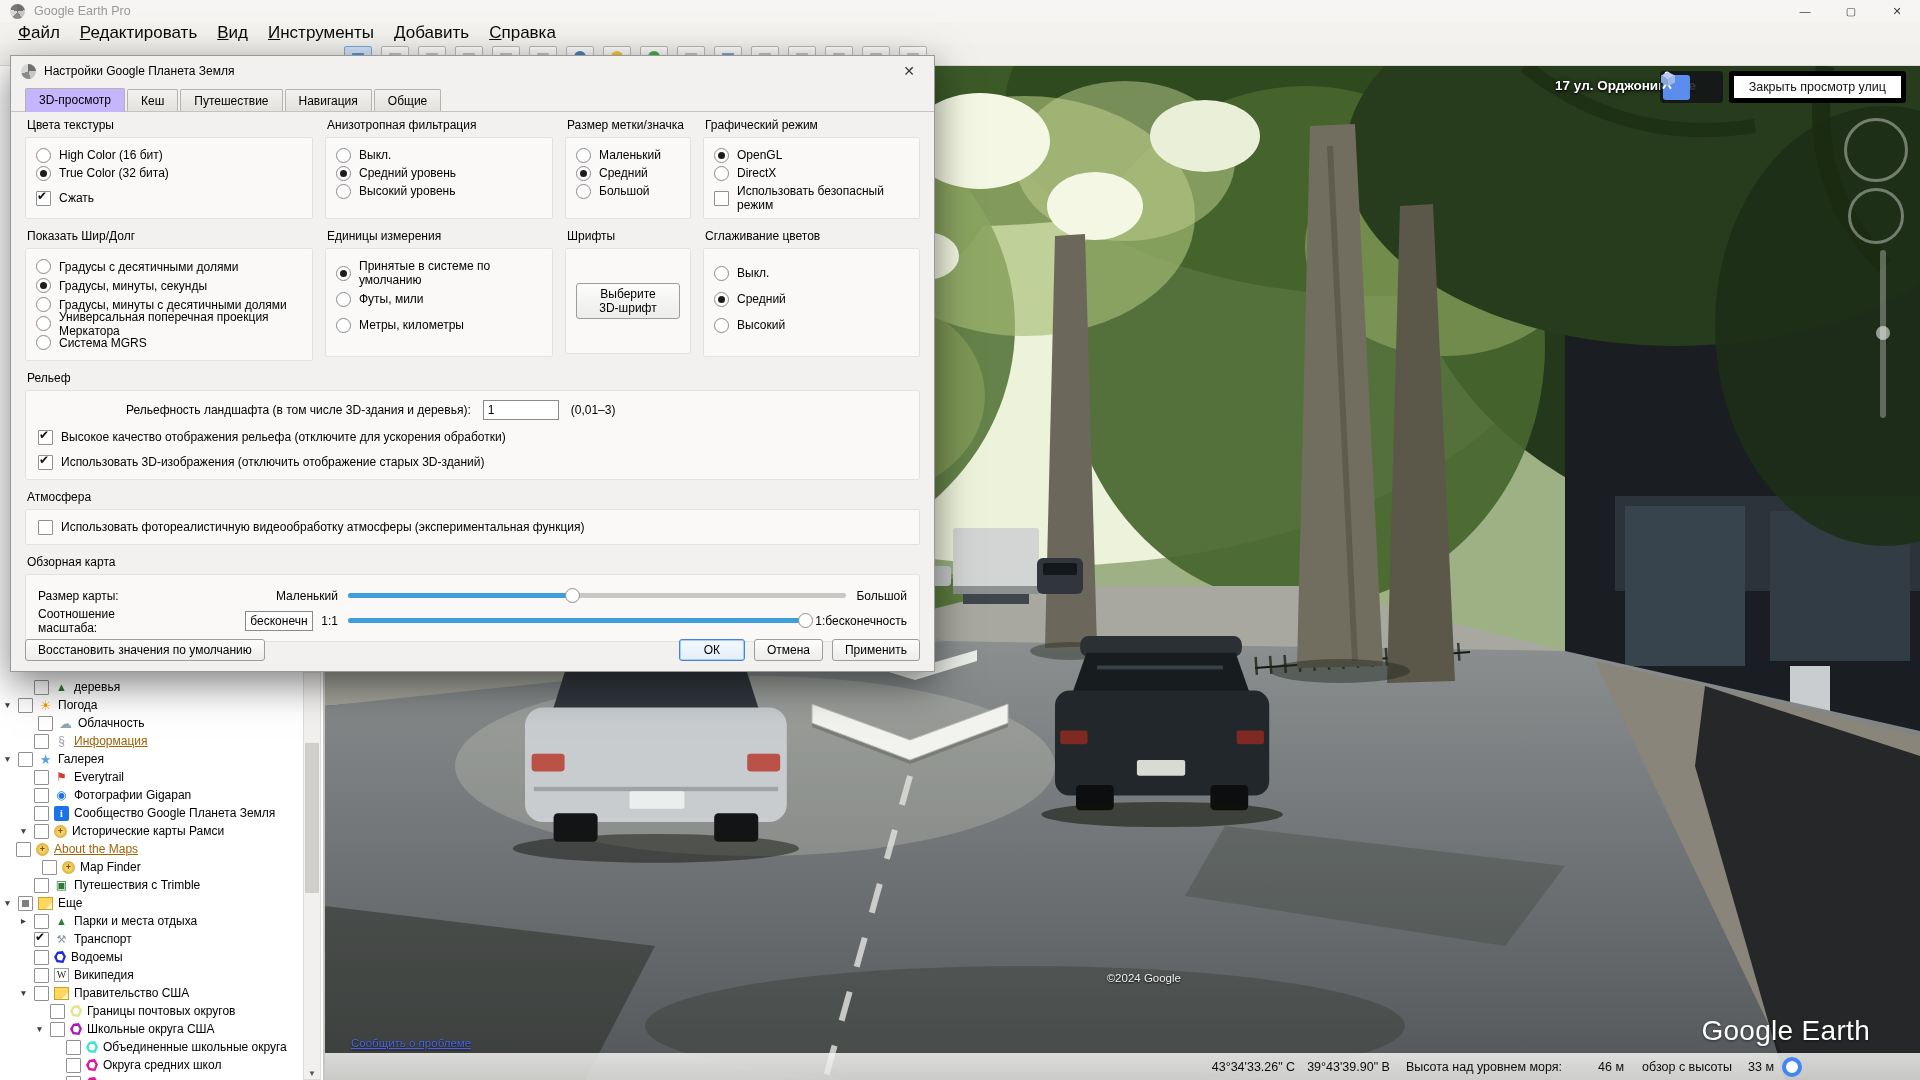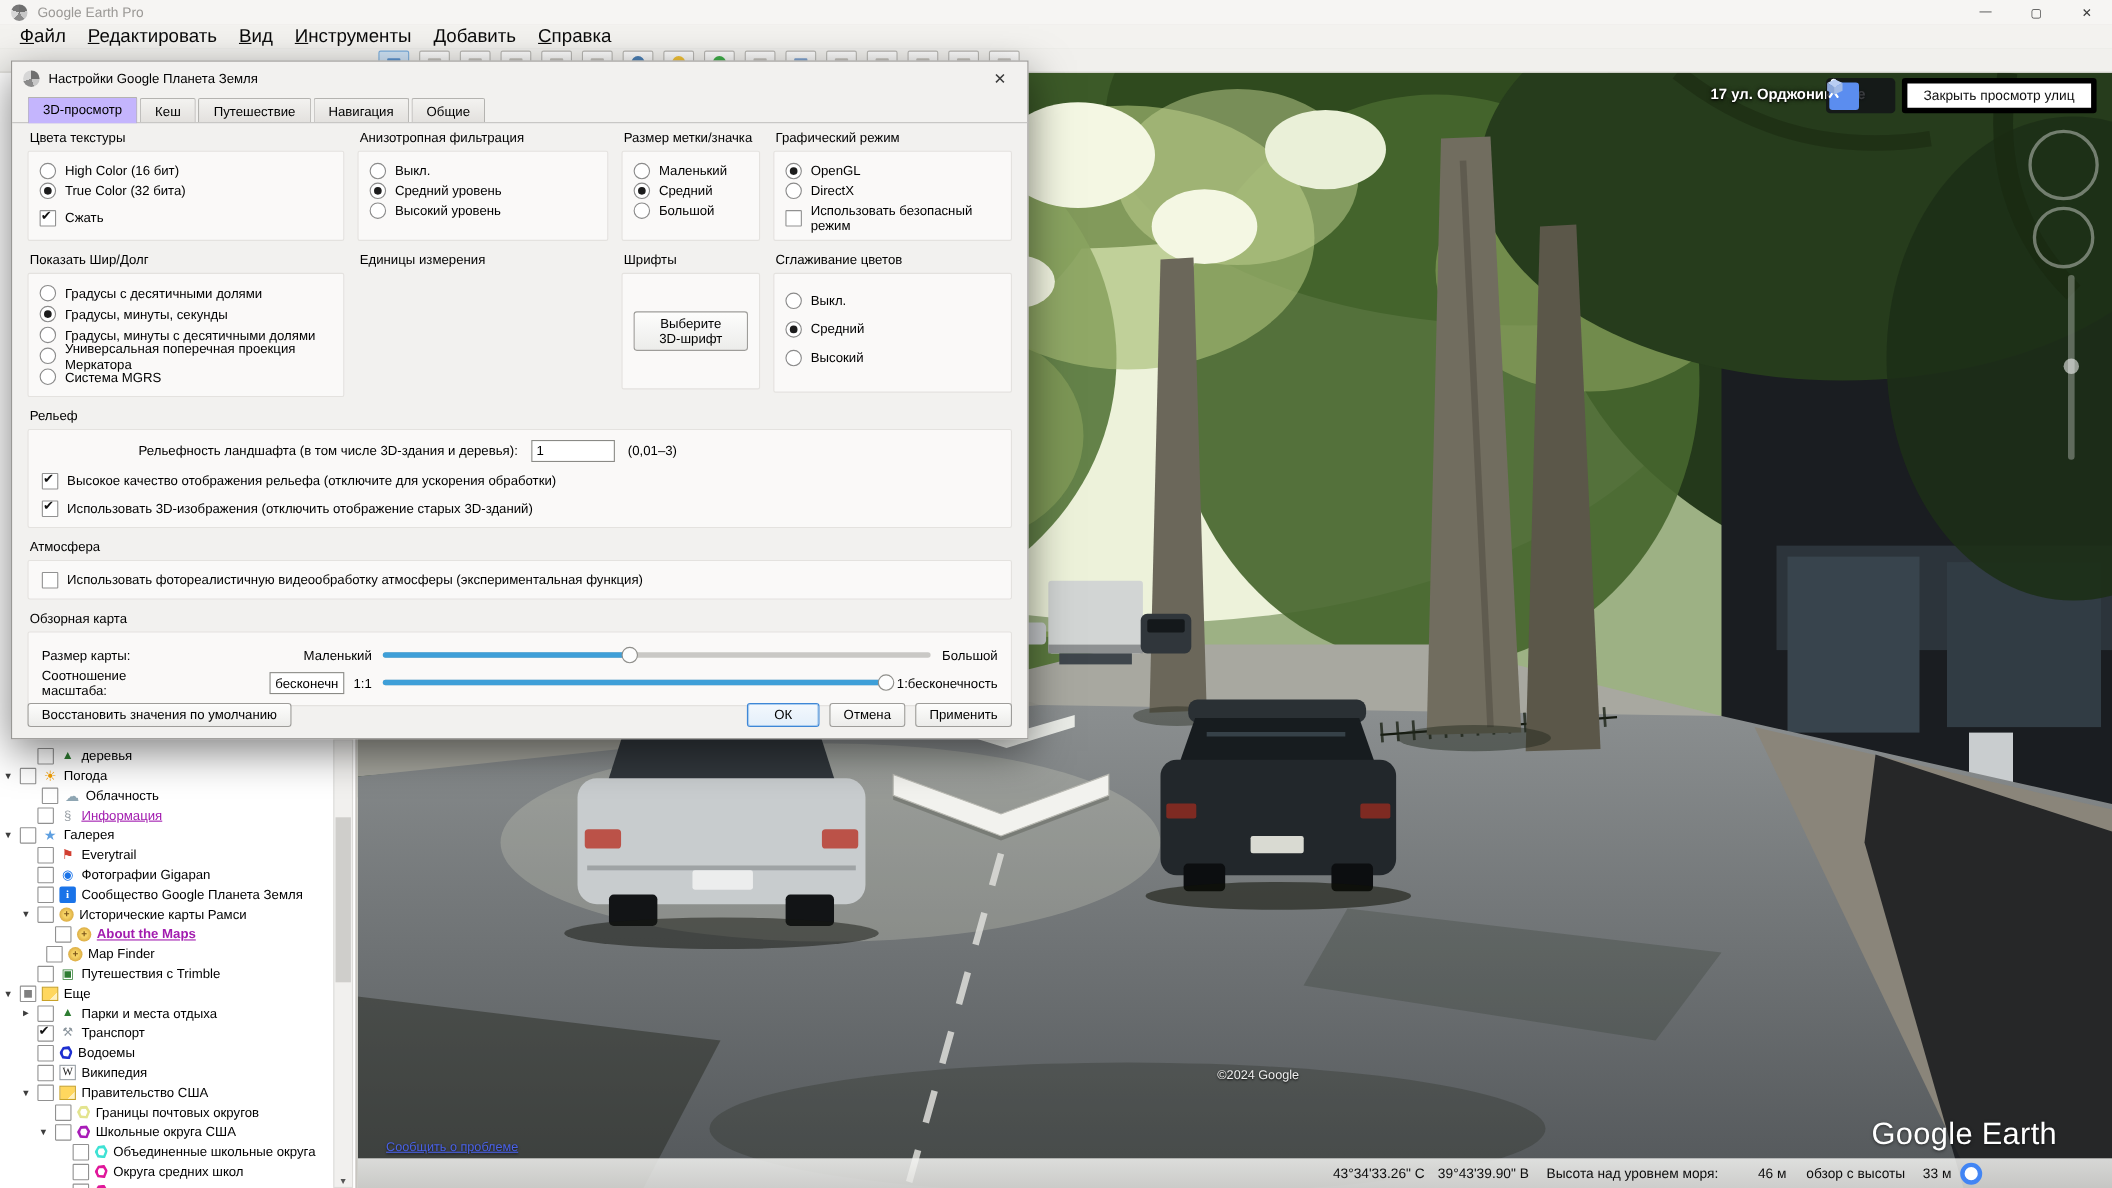--- a/index.html
+++ b/index.html
@@ -60,21 +60,21 @@
   .ic-wiki{width:13px;height:12px;border:1px solid #9aa0a6;background:#fff;}
   .ic-wiki::before{content:"W";font:10px/12px "Liberation Serif",serif;color:#222;}
   .poly{width:12px;height:12px;clip-path:polygon(26% 6%,74% 0,100% 45%,78% 100%,22% 94%,0 50%);position:relative;}
   .poly::after{content:"";position:absolute;inset:2.5px;background:#fff;
                clip-path:polygon(26% 6%,74% 0,100% 45%,78% 100%,22% 94%,0 50%);}
   .ic-poly-blue{background:#1d2fd0;}
   .ic-poly-yellow{background:#e3e48e;}
   .ic-poly-purple{background:#a81cb8;}
   .ic-poly-cyan{background:#3fe2d4;}
   .ic-poly-magenta{background:#e0169a;}
-  .tlabel.link{color:#a21caf;text-decoration:underline;}
+  .tlabel.link{color:#a16207;text-decoration:underline;}
   .vscroll{position:absolute;right:2px;top:606px;width:16px;bottom:0;background:#f1f0ee;border:1px solid #dddcd9;}
   .vthumb{position:absolute;left:1px;right:1px;top:70px;height:150px;background:#cfcecb;}
   .sarrow{position:absolute;bottom:1px;left:0;right:0;text-align:center;font-size:8px;color:#555;}
   
   .streetview{position:absolute;left:325px;top:66px;width:1595px;height:1014px;overflow:hidden;
               background:#7f8f6d;z-index:1;}
   .streetview svg{position:absolute;inset:0;}
   .sv-address{position:absolute;top:12px;right:224px;color:#fff;font-size:13.5px;font-weight:bold;
               text-shadow:0 1px 2px #000,0 0 5px rgba(0,0,0,.85);}
   .sv-bar{position:absolute;top:5px;right:14px;display:flex;gap:6px;align-items:stretch;height:32px;}
@@ -238,21 +238,21 @@
           <span class="check"></span>
           <span class="ic ic-info"></span>
           <span class="tlabel">Сообщество Google Планета Земля</span>
         </div>
         <div class="trow" style="padding-left: 18px;">
           <span class="exp exp-open"></span>
           <span class="check"></span>
           <span class="ic ic-compass"></span>
           <span class="tlabel">Исторические карты Рамси</span>
         </div>
-        <div class="trow" style="padding-left: 34px; font-weight: bold;">
+        <div class="trow" style="">
           <span class="exp"></span>
           <span class="check"></span>
           <span class="ic ic-compass"></span>
           <span class="tlabel link">About the Maps</span>
         </div>
         <div class="trow" style="padding-left: 26px;">
           <span class="exp"></span>
           <span class="check"></span>
           <span class="ic ic-compass"></span>
           <span class="tlabel">Map Finder</span>
@@ -587,20 +587,34 @@
                 <span>Универсальная поперечная проекция Меркатора</span>
               </div>
               <div class="opt">
                 <span class="radio"></span>
                 <span>Система MGRS</span>
               </div>
             </div>
           </div>
           <div class="cell g-units">
             <div class="gtitle">Единицы измерения</div>
+            <div class="gbox">
+              <div class="opt">
+                <span class="radio on"></span>
+                <span>Принятые в системе по умолчанию</span>
+              </div>
+              <div class="opt">
+                <span class="radio"></span>
+                <span>Футы, мили</span>
+              </div>
+              <div class="opt">
+                <span class="radio"></span>
+                <span>Метры, километры</span>
+              </div>
+            </div>
           </div>
           <div class="cell g-fonts">
             <div class="gtitle">Шрифты</div>
             <div class="gbox">
               <button class="btn">Выберите 3D-шрифт</button>
             </div>
           </div>
           <div class="cell g-color-smoothing">
             <div class="gtitle">Сглаживание цветов</div>
             <div class="gbox">

